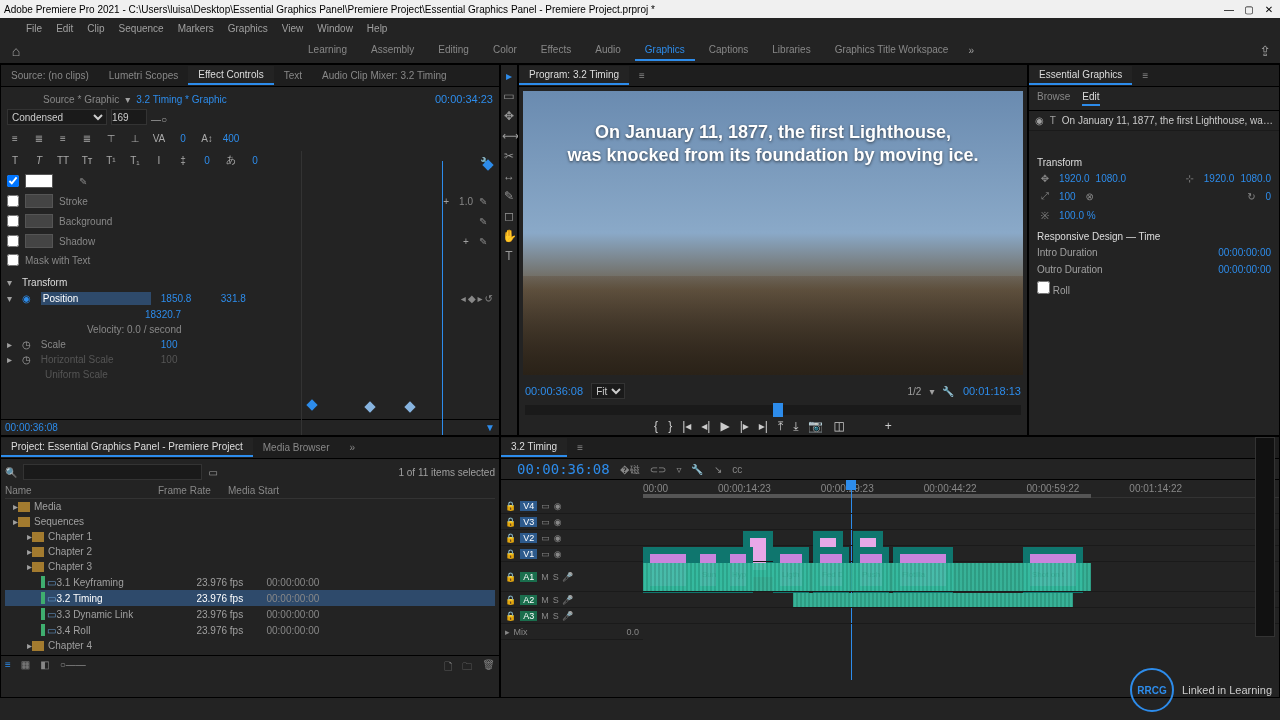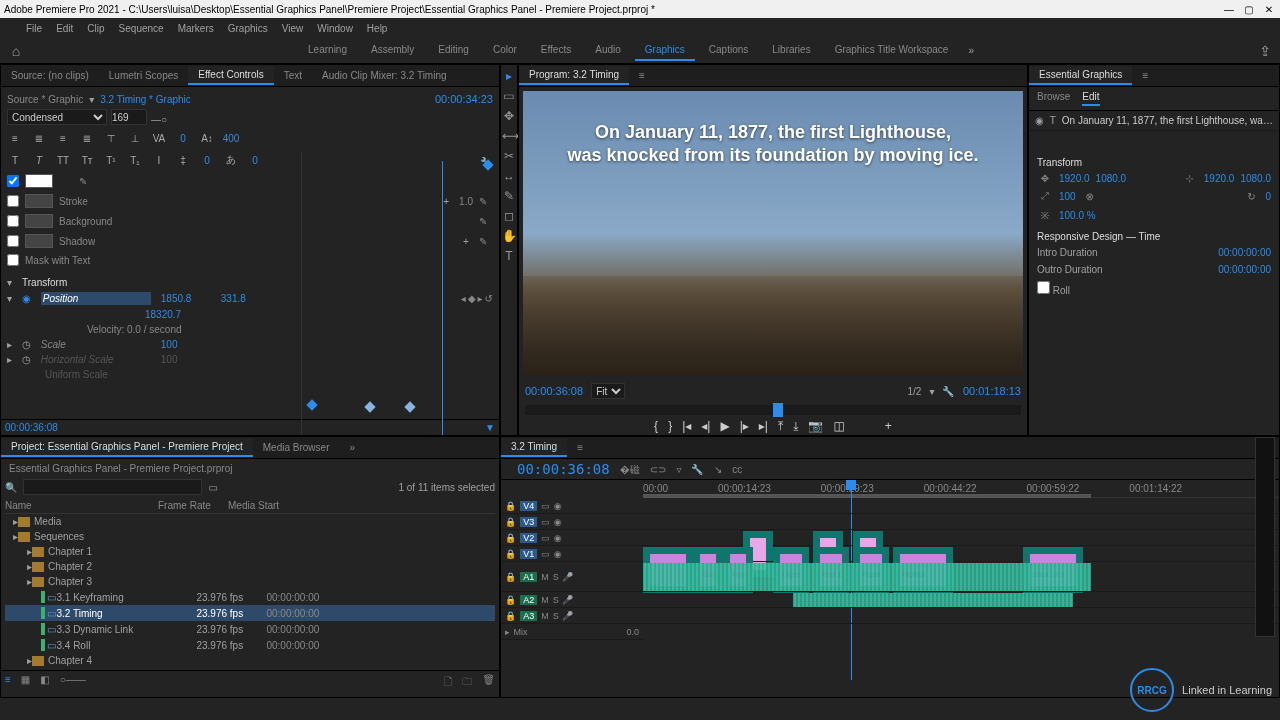--- a/index.html
+++ b/index.html
@@ -17,37 +17,37 @@
 .workspacebar .ws span.active { color:#2d8ceb; border-bottom:2px solid #2d8ceb; }
 .workspacebar .share { width:30px; text-align:center; font-size:14px; }
 .main { display:grid; grid-template-columns:500px 18px 510px 252px; grid-template-rows:372px 262px; height:634px; }
 .panel { background:#232323; border:1px solid #000; display:flex; flex-direction:column; overflow:hidden; }
 .tabs { display:flex; height:22px; background:#1e1e1e; border-bottom:1px solid #000; align-items:center; }
 .tabs span { padding:3px 10px; cursor:pointer; color:#888; font-size:10px; }
 .tabs span.active { background:#232323; color:#ddd; border-bottom:2px solid #2d8ceb; }
 .panel-body { flex:1; padding:4px 6px; overflow:hidden; }
 
 
-.ec-head { display:flex; align-items:center; gap:6px; padding:2px 0; }
+.ec-head { display:flex; align-items:center; gap:6px; padding:2px 0;margin-left:36px; }
 .ec-head .src { color:#888; }
 .ec-head .tc { margin-left:auto; color:#2d8ceb; font-size:11px; }
 .ec-row { display:flex; align-items:flex-end; gap:4px; padding:2px 0; }
 .ec-row select,.ec-row input { background:#1a1a1a; border:1px solid #333; color:#ccc; font-size:10px; height:16px; }
 .ec-icons { display:flex; gap:8px; flex-wrap:wrap; padding:4px 0; }
 .ec-icons span { width:16px; height:14px; display:inline-flex; align-items:center; justify-content:center; cursor:pointer; color:#aaa; }
 .appearance-label { margin-top:6px; color:#ddd; }
 .app-row { display:flex; align-items:center; gap:6px; padding:3px 0; }
 .app-row input[type=checkbox]{ width:12px; height:12px; }
 .swatch { width:28px; height:14px; border:1px solid #555; }
 .app-row .lbl { flex:1; color:#888; }
 .app-row .plus { width:14px; text-align:center; cursor:pointer; }
 .app-row .pen { width:14px; color:#888; cursor:pointer; }
 .transform-section { margin-top:6px; }
 .tr-row { display:flex; align-items:center; gap:10px; padding:2px 0; font-size:10px;}
-.tr-row .prop { width:110px; color:#2d8ceb;font-style:italic; }
+.tr-row .prop { width:110px; color:#2d8ceb; }
 .tr-row .prop.sel { background:#2e4a6b; color:#fff; padding:1px 2px; }
 .tr-row .val { color:#2d8ceb; width:50px; }
 .kf-controls { margin-left:auto; display:flex; gap:2px; color:#888; }
 .ec-graph { position:absolute; left:300px; top:86px; width:190px; height:300px; border-left:1px solid #333; }
 .ec-graph .playhead { position:absolute; left:140px; top:10px; width:1px; height:280px; background:#2d8ceb; }
 .ec-graph .kfmark { position:absolute; width:8px; height:8px; background:#2d8ceb; transform:rotate(45deg); }
 .ec-footer { display:flex; padding:2px 4px; color:#2d8ceb; font-size:10px; border-top:1px solid #000;}
 
 
 .toolcol { background:#232323; border:1px solid #000; display:flex; flex-direction:column; align-items:center; padding-top:4px; gap:6px; }
@@ -420,21 +420,20 @@
       </div>
   </div>
 
   <div class="panel project">
     <div class="tabs" id="projtabs">
         <span class="active">Project: Essential Graphics Panel - Premiere Project</span>
         <span>Media Browser</span>
         <span>»</span>
       </div>
     <div class="proj-body">
-      <div style="color:#888;padding:2px 4px">Essential Graphics Panel - Premiere Project.prproj</div>
       <div class="proj-head">
         <span>🔍</span>
         <input type="text" style="">
         <span>▭</span>
         <span style="flex:1"></span>
         <span>1 of 11 items selected</span>
       </div>
       <div class="proj-cols">
         <span class="c1">Name</span>
         <span class="c2">Frame Rate</span>

